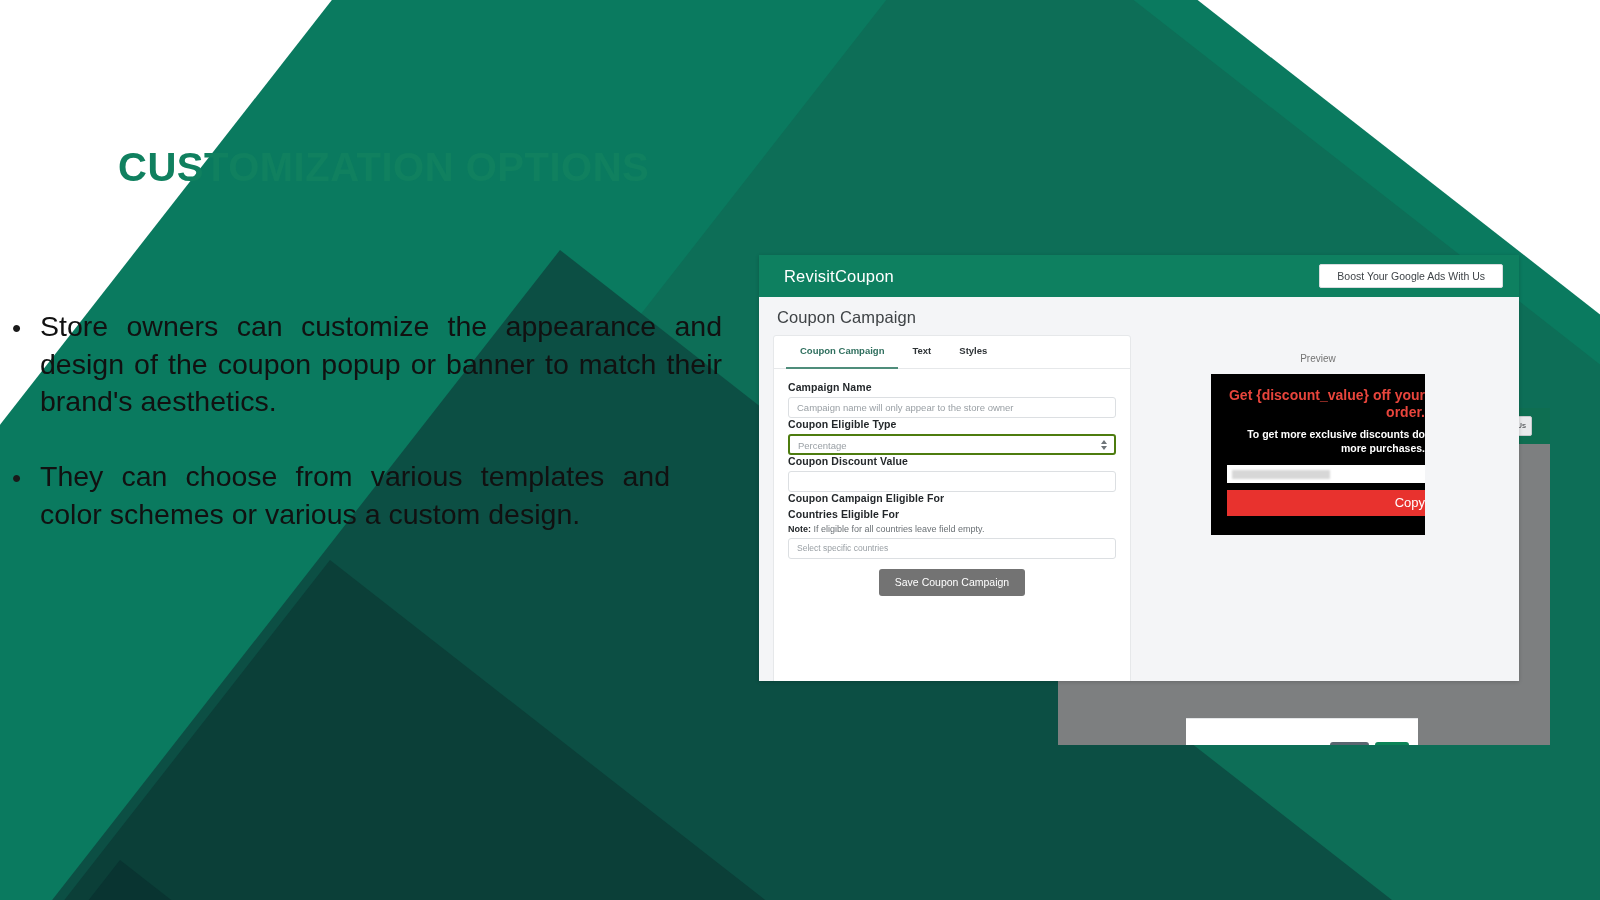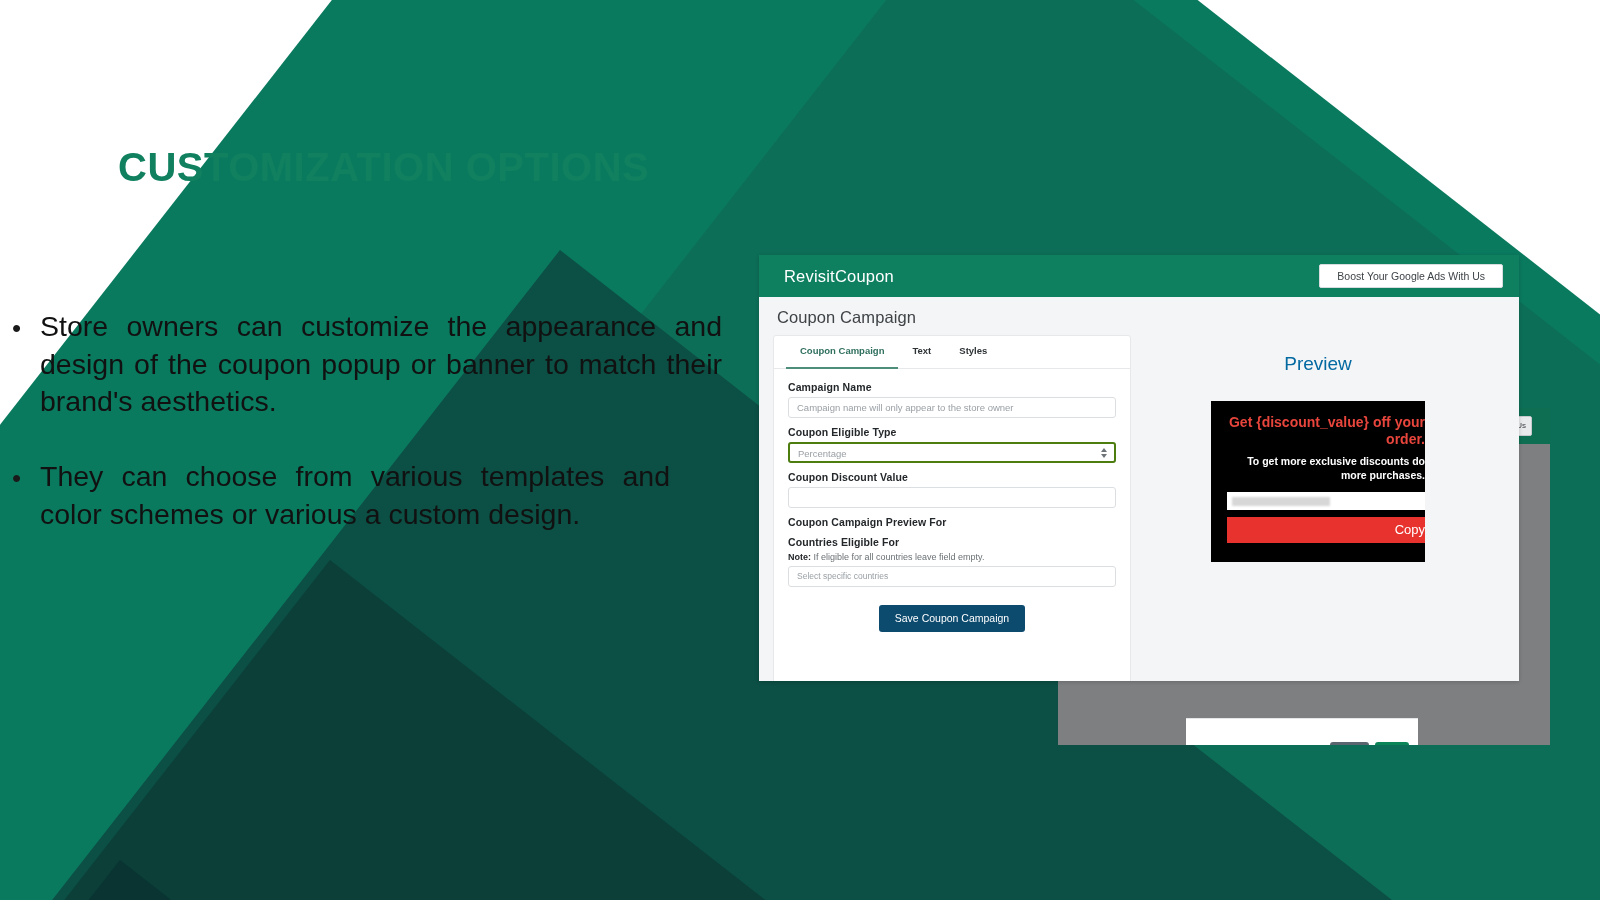--- a/index.html
+++ b/index.html
@@ -218,21 +218,21 @@
     line-height: 1;
     border-bottom: 2px solid transparent;
     height: 33px;
     white-space: nowrap;
   }
   .tab.active {
     color: #2f6f5e;
     border-bottom-color: #4f8d7b;
   }
   #form-fields { padding: 12px 14px 0 14px; }
-  .field { margin-bottom: 8px; }
+  .field { margin-bottom: 0; }
   .field-label {
     font-size: 10.5px;
     font-weight: bold;
     color: #24282b;
     margin-bottom: 4px;
     letter-spacing: 0.1px;
   }
   .field-note {
     font-size: 9px;
     color: #6b7175;
@@ -284,41 +284,41 @@
   }
   .select-arrows i.up   { border-bottom: 4px solid #6e7478; }
   .select-arrows i.down { border-top: 4px solid #6e7478; }
 
   #save-row {
     display: flex;
     justify-content: center;
     padding: 10px 0 16px 0;
   }
   #save-btn {
-    background: #0c4a6e;
+    background: #737373;
     color: #ffffff;
     font-size: 10.5px;
     padding: 8px 16px;
     border-radius: 3px;
     line-height: 1;
     white-space: nowrap;
   }
 
   
   #preview-col {
     flex: 1;
     display: flex;
     flex-direction: column;
     align-items: center;
     padding-top: 18px;
   }
   #preview-title {
-    font-size: 19px;
-    color: #0369a1;
-    margin-bottom: 26px;
+    font-size: 10px;
+    color: #737373;
+    margin-bottom: 10px;
   }
   #coupon-popup {
     width: 214px;
     background: #000000;
     padding: 13px 0 19px 16px;
     text-align: right;
   }
   #coupon-headline {
     color: #e8453c;
     font-size: 14px;
@@ -427,21 +427,21 @@
               </span>
             </div>
           </div>
 
           <div class="field">
             <div class="field-label">Coupon Discount Value</div>
             <div class="text-input"></div>
           </div>
 
           <div class="field">
-            <div class="field-label">Coupon Campaign Preview For</div>
+            <div class="field-label">Coupon Campaign Eligible For</div>
           </div>
 
           <div class="field">
             <div class="field-label">Countries Eligible For</div>
             <div class="field-note">
               <b>Note:</b><span> If eligible for all countries leave field empty.</span>
             </div>
             <div class="text-input small-ph">Select specific countries</div>
           </div>
 

